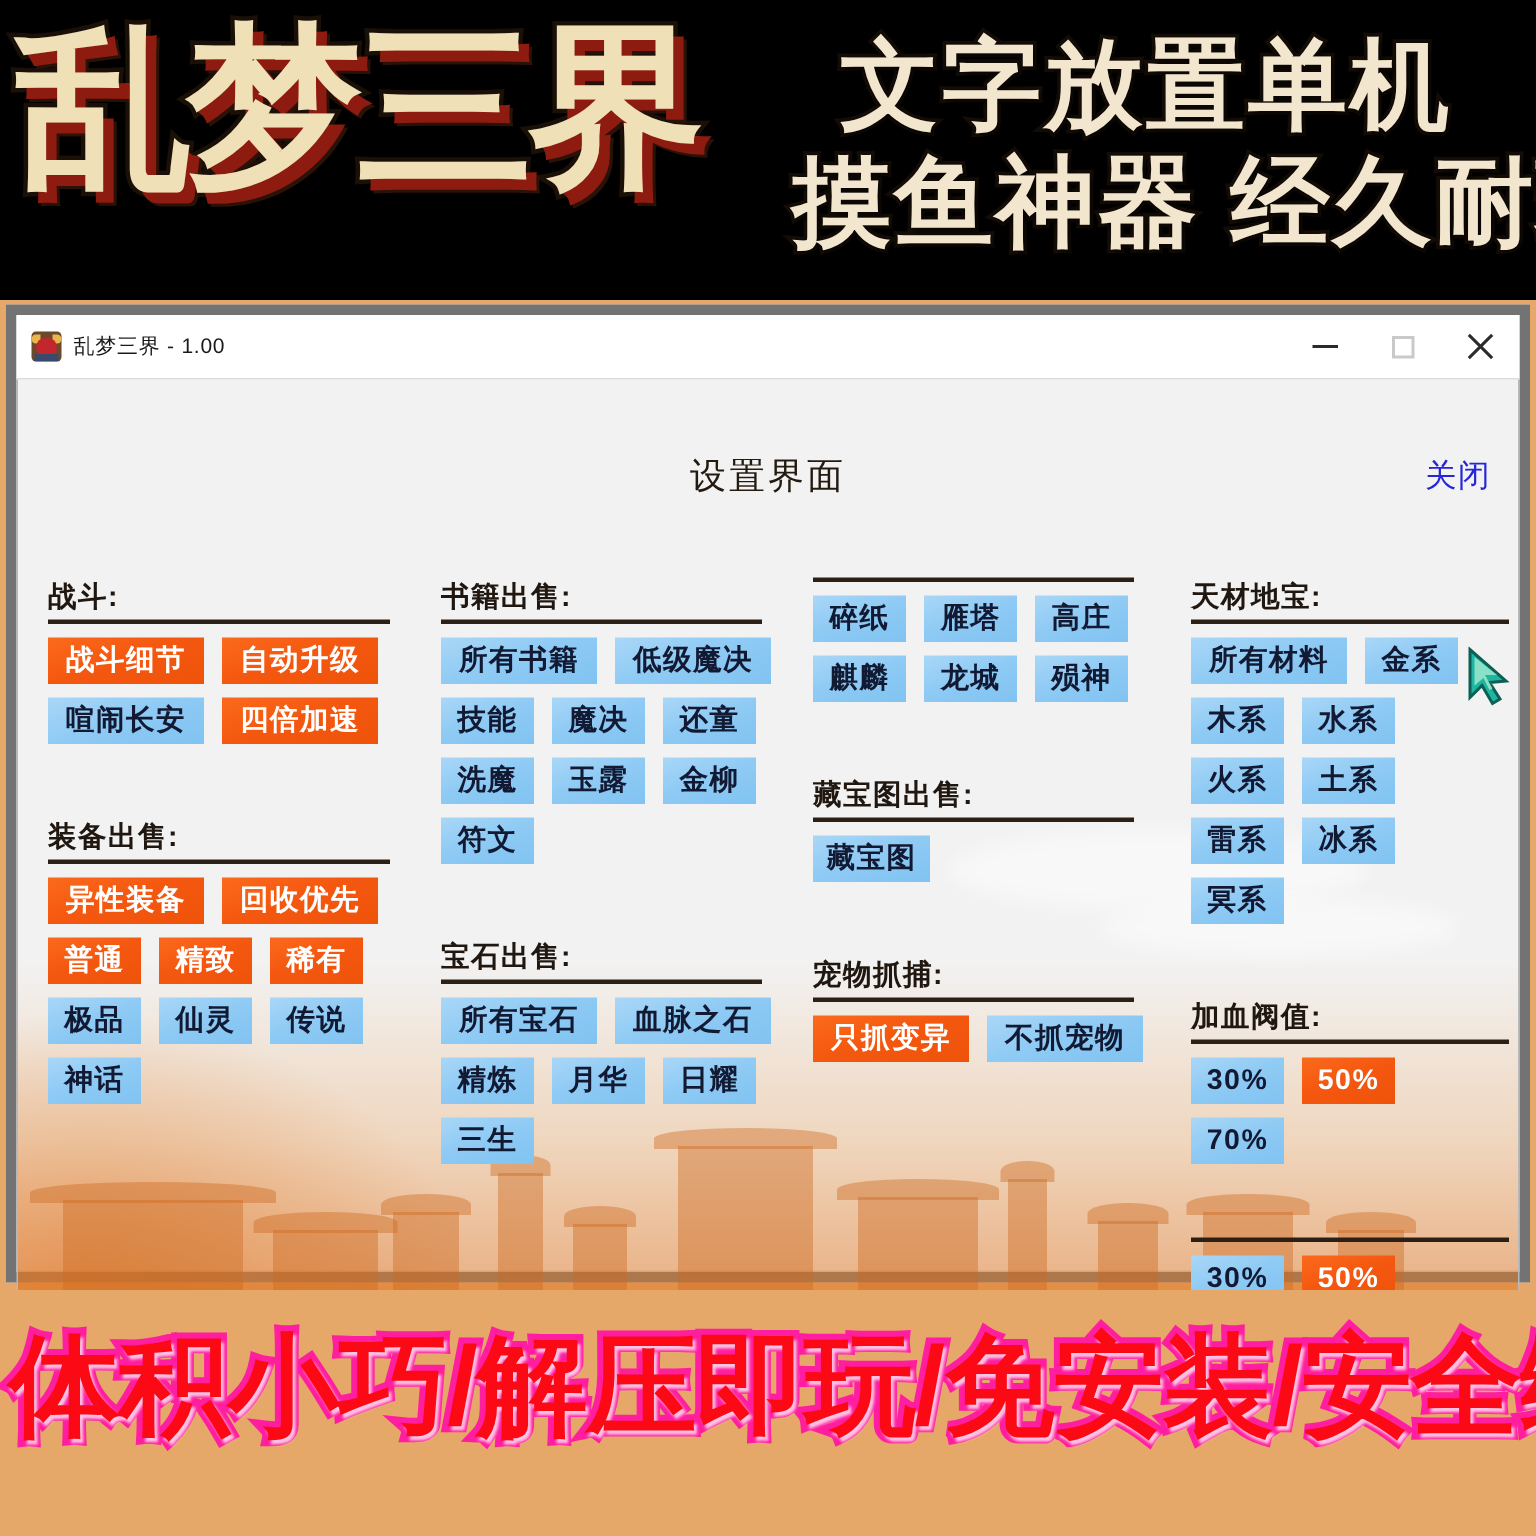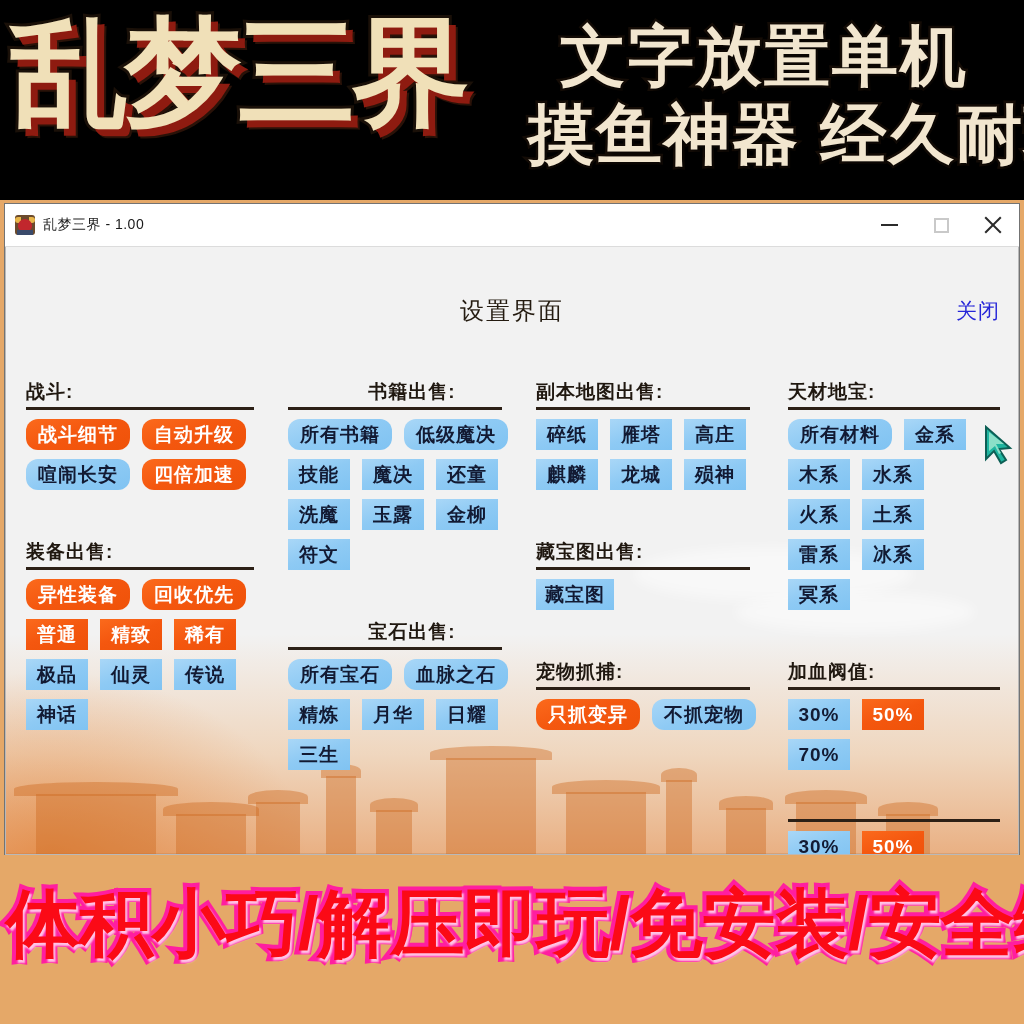--- a/index.html
+++ b/index.html
@@ -50,21 +50,21 @@
     color:#fb0a16;
     -webkit-text-stroke:8px #ff1ea0;
     paint-order:stroke fill;
     text-shadow:2px 3px 2px rgba(255,255,255,.75);
   }
 
   
   .window{
     position:absolute;left:4px;top:203px;width:1016px;height:652px;
     background:#f2f2f2;
-    border:1px solid #737373;
+    border:7px solid #737373;
     box-shadow:0 0 0 1px #cfcfcf inset;
     box-sizing:border-box;
   }
   .titlebar{
     position:relative;height:42px;background:#ffffff;
     border-bottom:1px solid #dcdcdc;
     display:flex;align-items:center;
   }
   .app-icon{
     width:20px;height:20px;margin-left:10px;margin-right:8px;
@@ -149,21 +149,21 @@
     position:absolute;right:4px;top:178px;width:30px;height:40px;
   }
 
   
   .columns{
     position:absolute;left:0;top:112px;width:100%;
     display:flex;
   }
   .col{flex:0 0 auto;margin-top:20px;}
   .col1{width:262px;margin-left:20px;}
-  .col2{width:248px;text-align:center;}
+  .col2{width:248px;}
   .col3{width:252px;}
   .col4{width:218px;}
 
   .section{margin-bottom:28px;}
   .sec-head{
     font-size:19px;color:#201810;font-weight:bold;letter-spacing:1px;
     margin-bottom:2px;
   }
   .sec-rule{
     height:3px;background:#2c2016;margin-bottom:9px;
@@ -183,21 +183,21 @@
   }
   .chip.blue{
     background:linear-gradient(160deg,#a9d7f7 0%,#8ecaf4 48%,#80c3f2 100%);
     color:#121a33;
   }
   .chip.orange{
     background:linear-gradient(160deg,#fb6a1c 0%,#f4570f 48%,#ef5209 100%);
     color:#ffffff;
   }
   .chip.w2{min-width:62px;}
-  .chip.w4{min-width:104px;border-radius:12px;}
+  .chip.w4{min-width:104px;}
   .chip.pct{min-width:62px;}
   .sec-gap-lg{margin-bottom:40px;}
 </style>
 </head>
 <body>
 
 <div class="page">
 
   <div class="promo-top">
     <div class="promo-title">乱梦三界</div>
@@ -309,21 +309,20 @@
               <span class="chip blue w2">精炼</span>
               <span class="chip blue w2">月华</span>
               <span class="chip blue w2">日耀</span>
               <span class="chip blue w2">三生</span>
             </div>
           </div>
         </div>
 
         <div class="col col3">
           <div class="section sec-gap-lg">
-            <div class="sec-head">副本地图出售:</div>
             <div class="sec-rule"></div>
             <div class="btn-row">
               <span class="chip blue w2">碎纸</span>
               <span class="chip blue w2">雁塔</span>
               <span class="chip blue w2">高庄</span>
               <span class="chip blue w2">麒麟</span>
               <span class="chip blue w2">龙城</span>
               <span class="chip blue w2">殒神</span>
             </div>
           </div>

